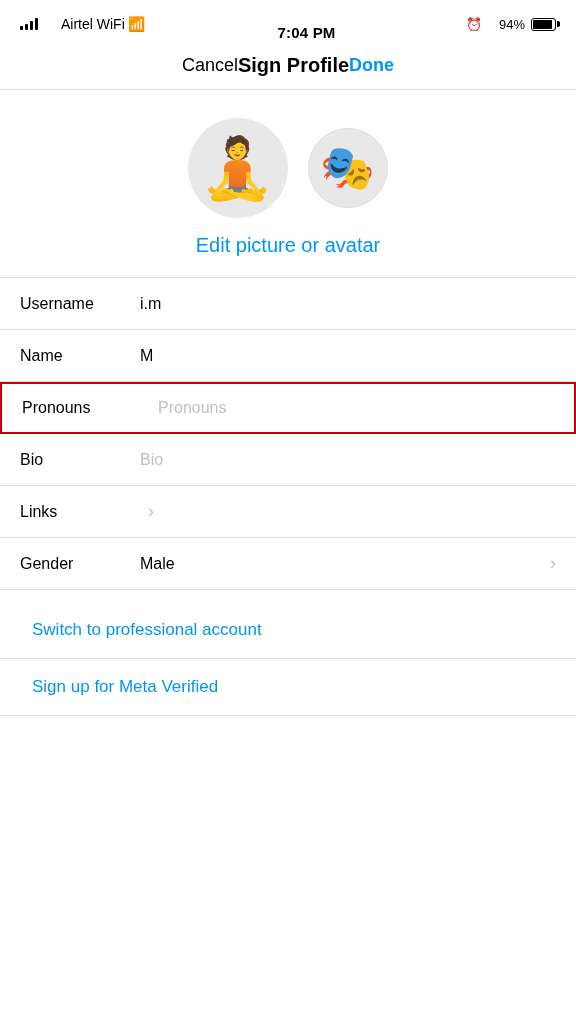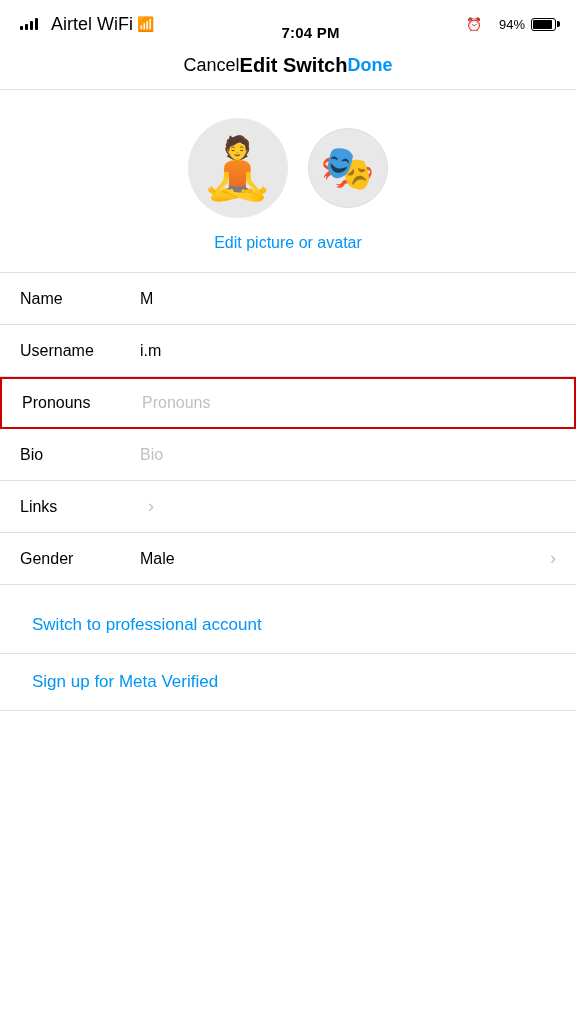--- a/index.html
+++ b/index.html
@@ -163,21 +163,21 @@
       display: flex;
       align-items: center;
       justify-content: center;
       font-size: 44px;
       cursor: pointer;
       border: 1.5px solid #ddd;
     }
 
     .edit-picture-link {
       color: #0095f6;
-      font-size: 16px;
+      font-size: 20px;
       font-weight: 500;
       cursor: pointer;
     }
 
     
     .form-section {
       background: #fff;
     }
 
     .form-row {
@@ -214,20 +214,21 @@
       margin-left: 8px;
     }
 
     .pronouns-row {
       border: 2px solid #cc0000;
       padding: 14px 20px;
       display: flex;
       align-items: center;
       min-height: 52px;
       background: #fff;
+      gap: 16px;
     }
 
     
     .link-section {
       background: #fff;
       margin-top: 12px;
     }
 
     .link-row {
       padding: 18px 32px;
@@ -245,63 +246,63 @@
 <body>
 
 <div class="status-bar">
   <div class="status-left">
     <div class="signal-bars">
       <div class="signal-bar" style="height: 4px;"></div>
       <div class="signal-bar" style="height: 6px;"></div>
       <div class="signal-bar" style="height: 9px;"></div>
       <div class="signal-bar" style="height: 12px;"></div>
     </div>
-    <span style="font-size:18px; font-weight:500; margin-left:9px;">Airtel WiFi</span>
+    <span style="font-size:14px; font-weight:500; margin-left:19px;">Airtel WiFi</span>
     <span style="font-size:14px;">📶</span>
   </div>
   <div class="status-center">7:04 PM</div>
   <div class="status-right">
     <span style="font-size:13px;">⏰</span>
     <span style="font-size:13px; font-weight:500;margin-left:10px;">94%</span>
     <div class="battery">
       <div class="battery-icon">
         <div class="battery-fill"></div>
       </div>
     </div>
   </div>
 </div>
 
 <div class="nav-bar">
   <span class="nav-cancel">Cancel</span>
-  <span class="nav-title">Edit Switch</span>
+  <span class="nav-title">Sign Profile</span>
   <span class="nav-done">Done</span>
 </div>
 
 <div class="avatar-section">
   <div class="avatar-row">
     <div class="avatar-circle">
       🧘
     </div>
     <div class="avatar-placeholder">
       🎭
     </div>
   </div>
   <span class="edit-picture-link">Edit picture or avatar</span>
 </div>
 
 <div class="form-section">
 
   <div class="form-row">
+    <span class="form-label">Username</span>
+    <span class="form-value">i.m</span>
+  </div>
+
+  <div class="form-row">
     <span class="form-label">Name</span>
     <span class="form-value">M</span>
-  </div>
-
-  <div class="form-row">
-    <span class="form-label">Username</span>
-    <span class="form-value">i.m</span>
   </div>
 
   <div class="pronouns-row">
     <span class="form-label">Pronouns</span>
     <span class="form-placeholder">Pronouns</span>
   </div>
 
   <div class="form-row">
     <span class="form-label">Bio</span>
     <span class="form-placeholder">Bio</span>

